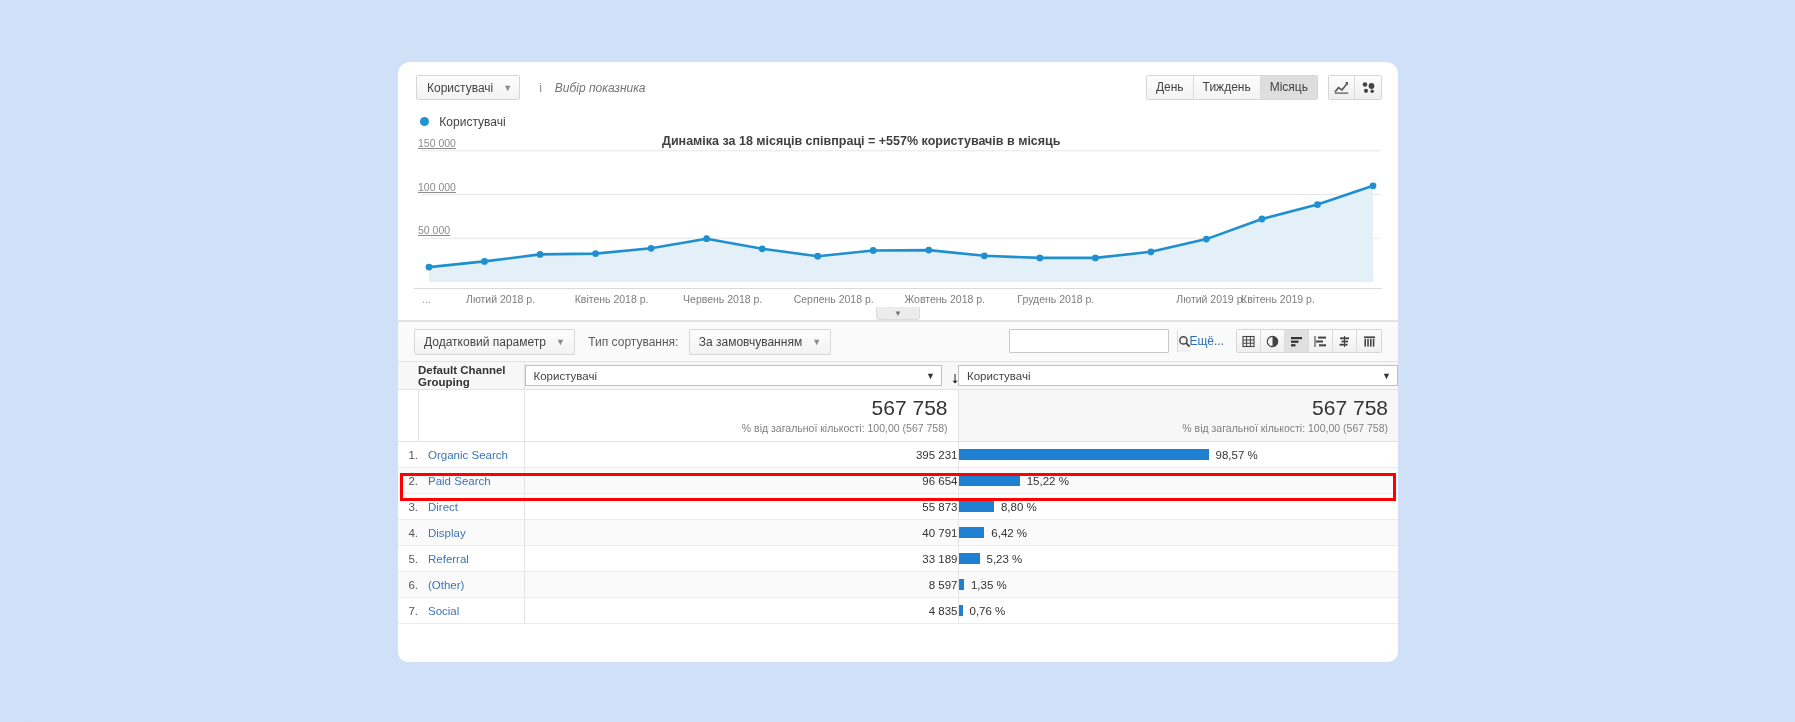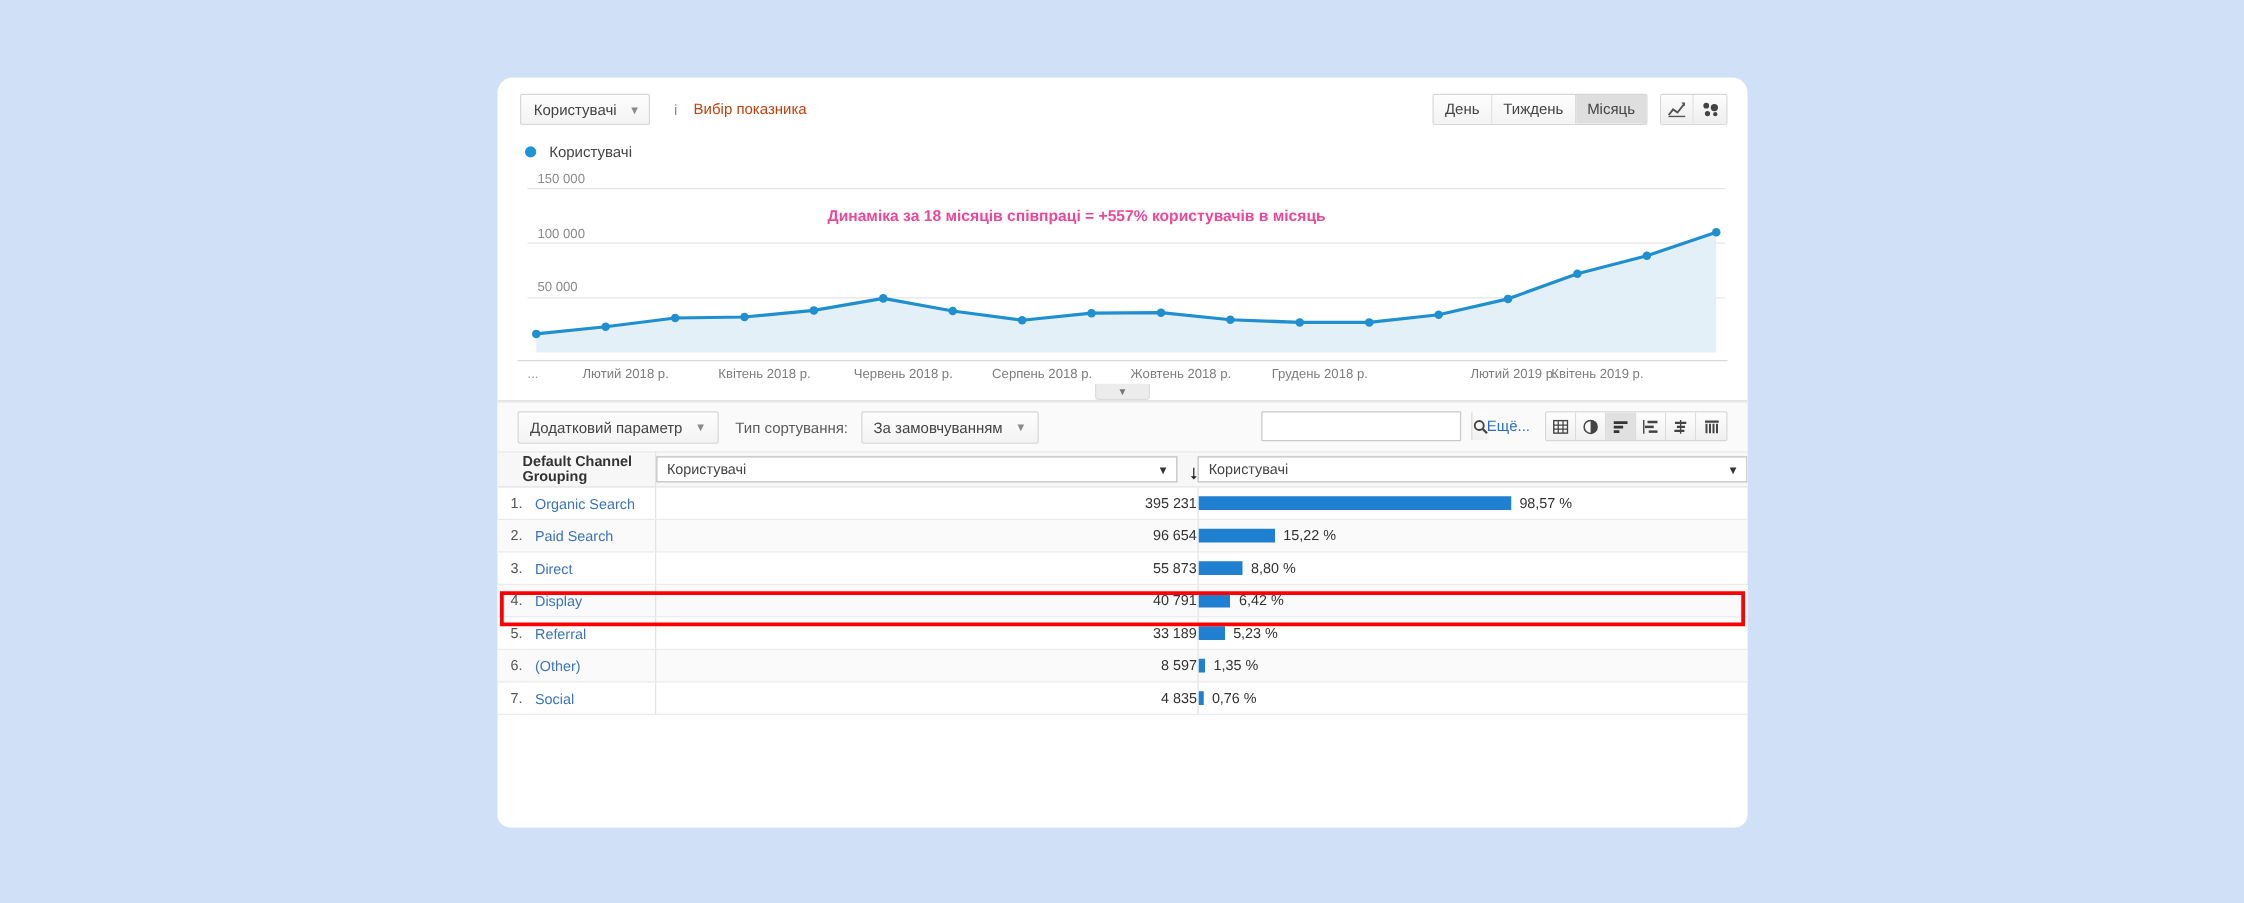--- a/index.html
+++ b/index.html
@@ -40,21 +40,21 @@
     border:1px solid #d7d7d7; border-radius:2px;
     background:linear-gradient(#fdfdfd,#f3f3f3);
     font-size:12px; color:#444; vertical-align:middle;
     cursor:pointer;
   }
   .metric-select .caret{ margin-left:10px; color:#8a8a8a; font-size:9px; }
   .info-i{
     display:inline-block; width:14px; text-align:center;
     color:#8a8a8a; font-size:12px; margin:0 4px 0 10px; vertical-align:middle;
   }
-  .link{ color:#c2410c; font-size:12px; text-decoration:none; cursor:pointer; }
+  .link{ color:#737373; font-size:12px; text-decoration:none; cursor:pointer;font-style:italic; }
   .topbar .link{ vertical-align:middle; }
 
   .range-group{
     position:absolute; right:80px; top:13px;
     display:flex; height:25px;
     border:1px solid #d7d7d7; border-radius:2px; overflow:hidden;
   }
   .range-btn{
     padding:0 9px; height:23px; line-height:23px;
     font-size:12px; color:#444;
@@ -84,27 +84,26 @@
     background:#1d95d2; margin-right:7px; vertical-align:middle;
   }
   .legend .lbl{ font-size:12px; color:#444; vertical-align:middle; }
 
   
   .chart-wrap{
     position:relative; margin:0 16px 0 16px; height:150px;
   }
   .chart-annotation{
     position:absolute; left:248px; top:-4px;
-    color:#ec4899; font-weight:bold; font-size:12.5px;
+    color:#404040; font-weight:bold; font-size:12.5px;
     white-space:nowrap;
-    margin-top:32px;
   }
   .ylabel{
-    position:absolute; left:16px;
-    font-size:10.5px; color:#8b8b8b;
+    position:absolute; left:4px;
+    font-size:10.5px; color:#8b8b8b;text-decoration:underline;
   }
   .chart-svg{ position:absolute; left:0; top:0; }
 
   .xaxis{
     position:relative; margin:0 16px; height:22px;
     border-top:1px solid #d9d9d9;
   }
   .xaxis .tick{
     position:absolute; top:4px;
     font-size:10.5px; color:#7d7d7d;
@@ -429,20 +428,32 @@
             <span class="sortarrow">⭣</span>
           </span>
         </td>
         <td class="selcell">
           <span class="fauxselect">
             <span>Користувачі</span>
             <span class="caret">▼</span>
           </span>
         </td>
       </tr>
+      <tr class="total">
+        <td class="empty"></td>
+        <td class="empty"></td>
+        <td class="cell-left">
+          <div class="big">567 758</div>
+          <div class="sub">% від загальної кількості: 100,00 (567 758)</div>
+        </td>
+        <td class="shade">
+          <div class="big">567 758</div>
+          <div class="sub">% від загальної кількості: 100,00 (567 758)</div>
+        </td>
+      </tr>
     </thead>
     <tbody id="tbody">
         <tr class="drow">
           <td class="idx">1.</td>
           <td class="dimcell dim"><a>Organic Search</a></td>
           <td class="num">395 231</td>
           <td class="barcell">
             <span class="barwrap">
               <span class="bar" style="width:250.0px"></span>
               <span class="pct">98,57 %</span>

